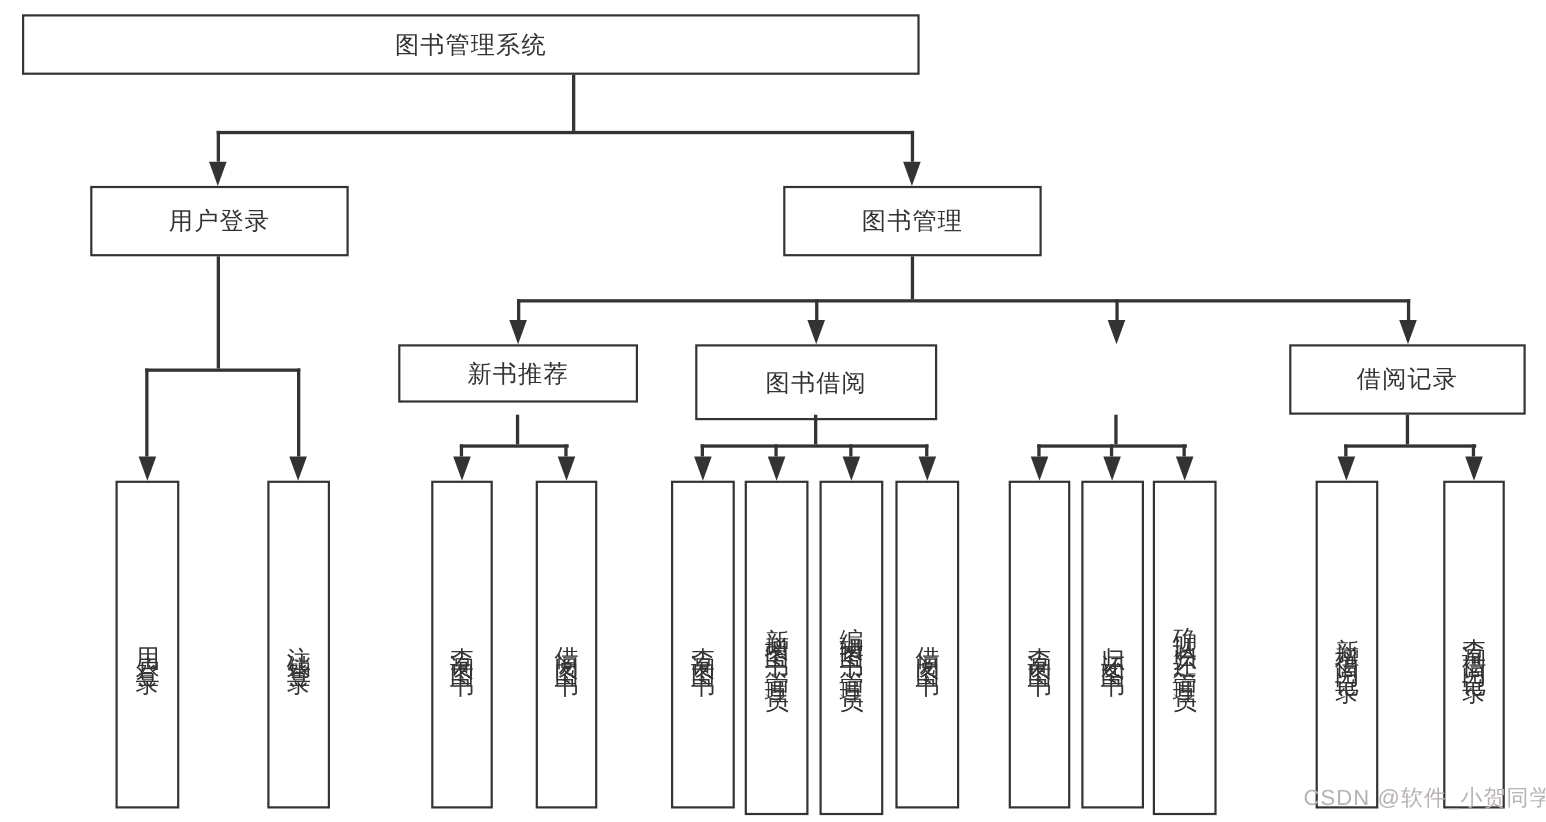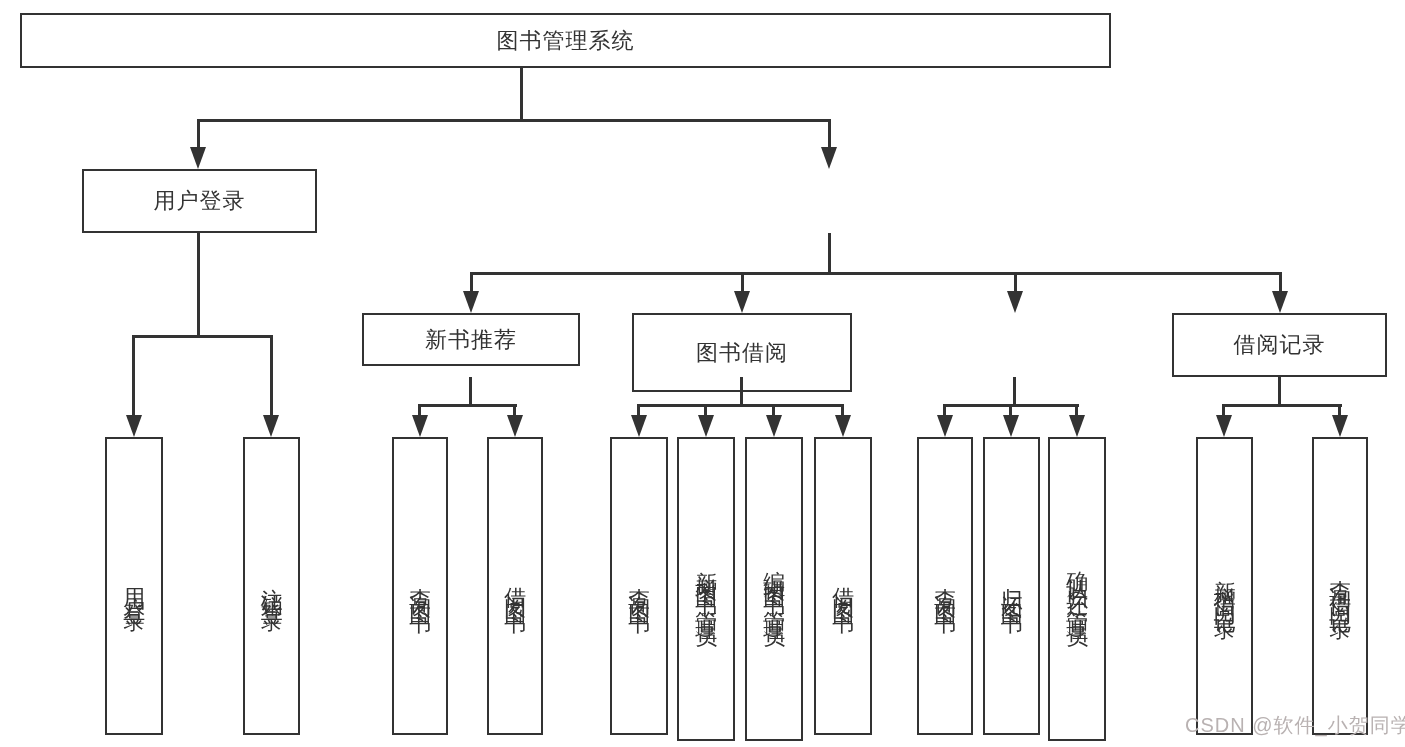--- a/index.html
+++ b/index.html
@@ -9,25 +9,25 @@
         display:flex;align-items:center;justify-content:center;color:#333333;font-size:22px;}
   .hnode span{white-space:nowrap;letter-spacing:1px;}
   .vnode span{writing-mode:vertical-rl;text-orientation:mixed;letter-spacing:8px;line-height:1.2;}
   .h{position:absolute;height:3px;background:#333333;}
   .v{position:absolute;width:3px;background:#333333;}
   .arrow{position:absolute;width:0;height:0;border-left:8px solid transparent;
          border-right:8px solid transparent;border-top:22px solid #333333;}
   .watermark{position:absolute;left:1185px;top:712px;font-size:20px;color:#b9b2b2;
              letter-spacing:1px;white-space:nowrap;}
   
-  #n-root{left:20px;top:13px;width:1091px;height:55px;}
+  #n-root{left:20px;top:13px;width:816px;height:55px;}
   #n-login{left:82px;top:169px;width:235px;height:64px;}
   #n-bookmgmt{left:712px;top:169px;width:235px;height:64px;}
   #n-newrec{left:362px;top:313px;width:218px;height:53px;}
-  #n-borrow{left:632px;top:313px;width:220px;height:79px;}
+  #n-borrow{left:632px;top:313px;width:220px;height:69px;}
   #n-current{left:906px;top:313px;width:218px;height:64px;}
   #n-records{left:1172px;top:313px;width:215px;height:64px;}
   #l-userlogin{left:105px;top:437px;width:58px;height:298px;}
   #l-logout{left:243px;top:437px;width:57px;height:298px;}
   #l-nb-query{left:392px;top:437px;width:56px;height:298px;}
   #l-nb-borrow{left:487px;top:437px;width:56px;height:298px;}
   #l-bb-query{left:610px;top:437px;width:58px;height:298px;}
   #l-bb-add{left:677px;top:437px;width:58px;height:304px;}
   #l-bb-edit{left:745px;top:437px;width:58px;height:304px;}
   #l-bb-borrow{left:814px;top:437px;width:58px;height:298px;}
@@ -41,20 +41,23 @@
 <body>
 
 <div class="canvas">
 
   <div class="node hnode" id="n-root">
     <span>图书管理系统</span>
   </div>
 
   <div class="node hnode" id="n-login">
     <span>用户登录</span>
+  </div>
+  <div class="node hnode" id="n-bookmgmt">
+    <span>图书管理</span>
   </div>
 
   <div class="node hnode" id="n-newrec">
     <span>新书推荐</span>
   </div>
   <div class="node hnode" id="n-borrow">
     <span>图书借阅</span>
   </div>
   <div class="node hnode" id="n-records">
     <span>借阅记录</span>

